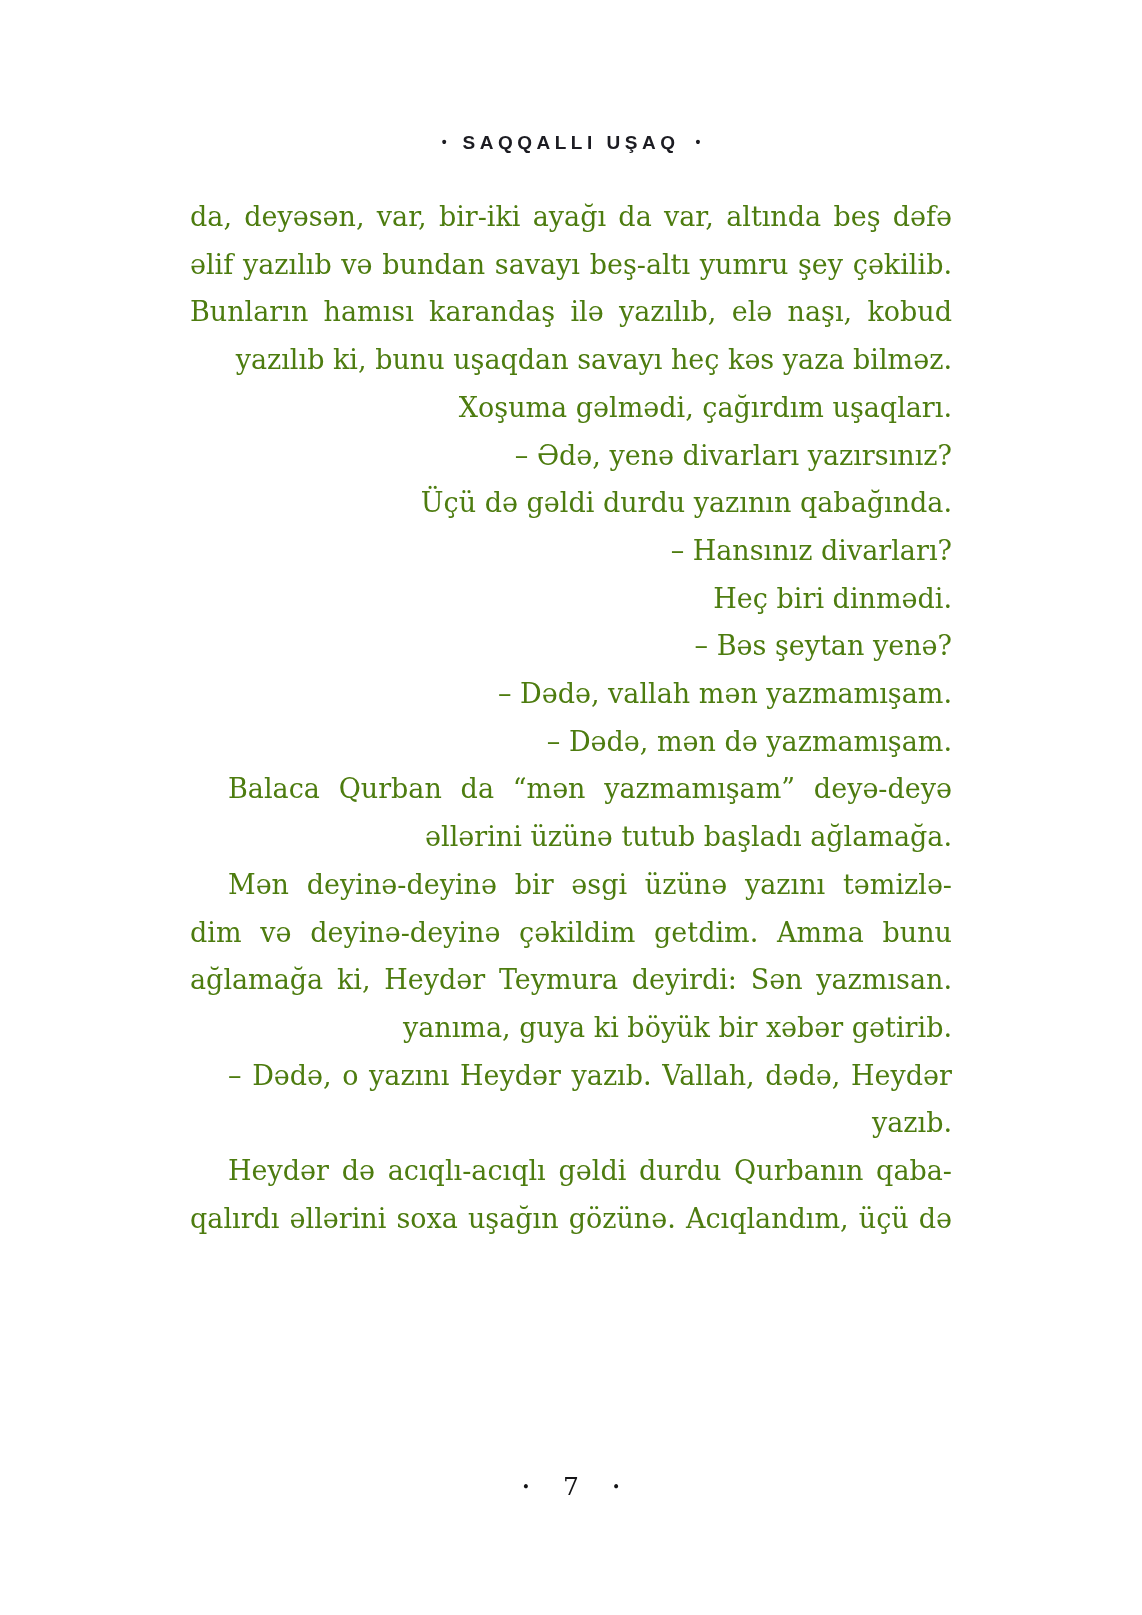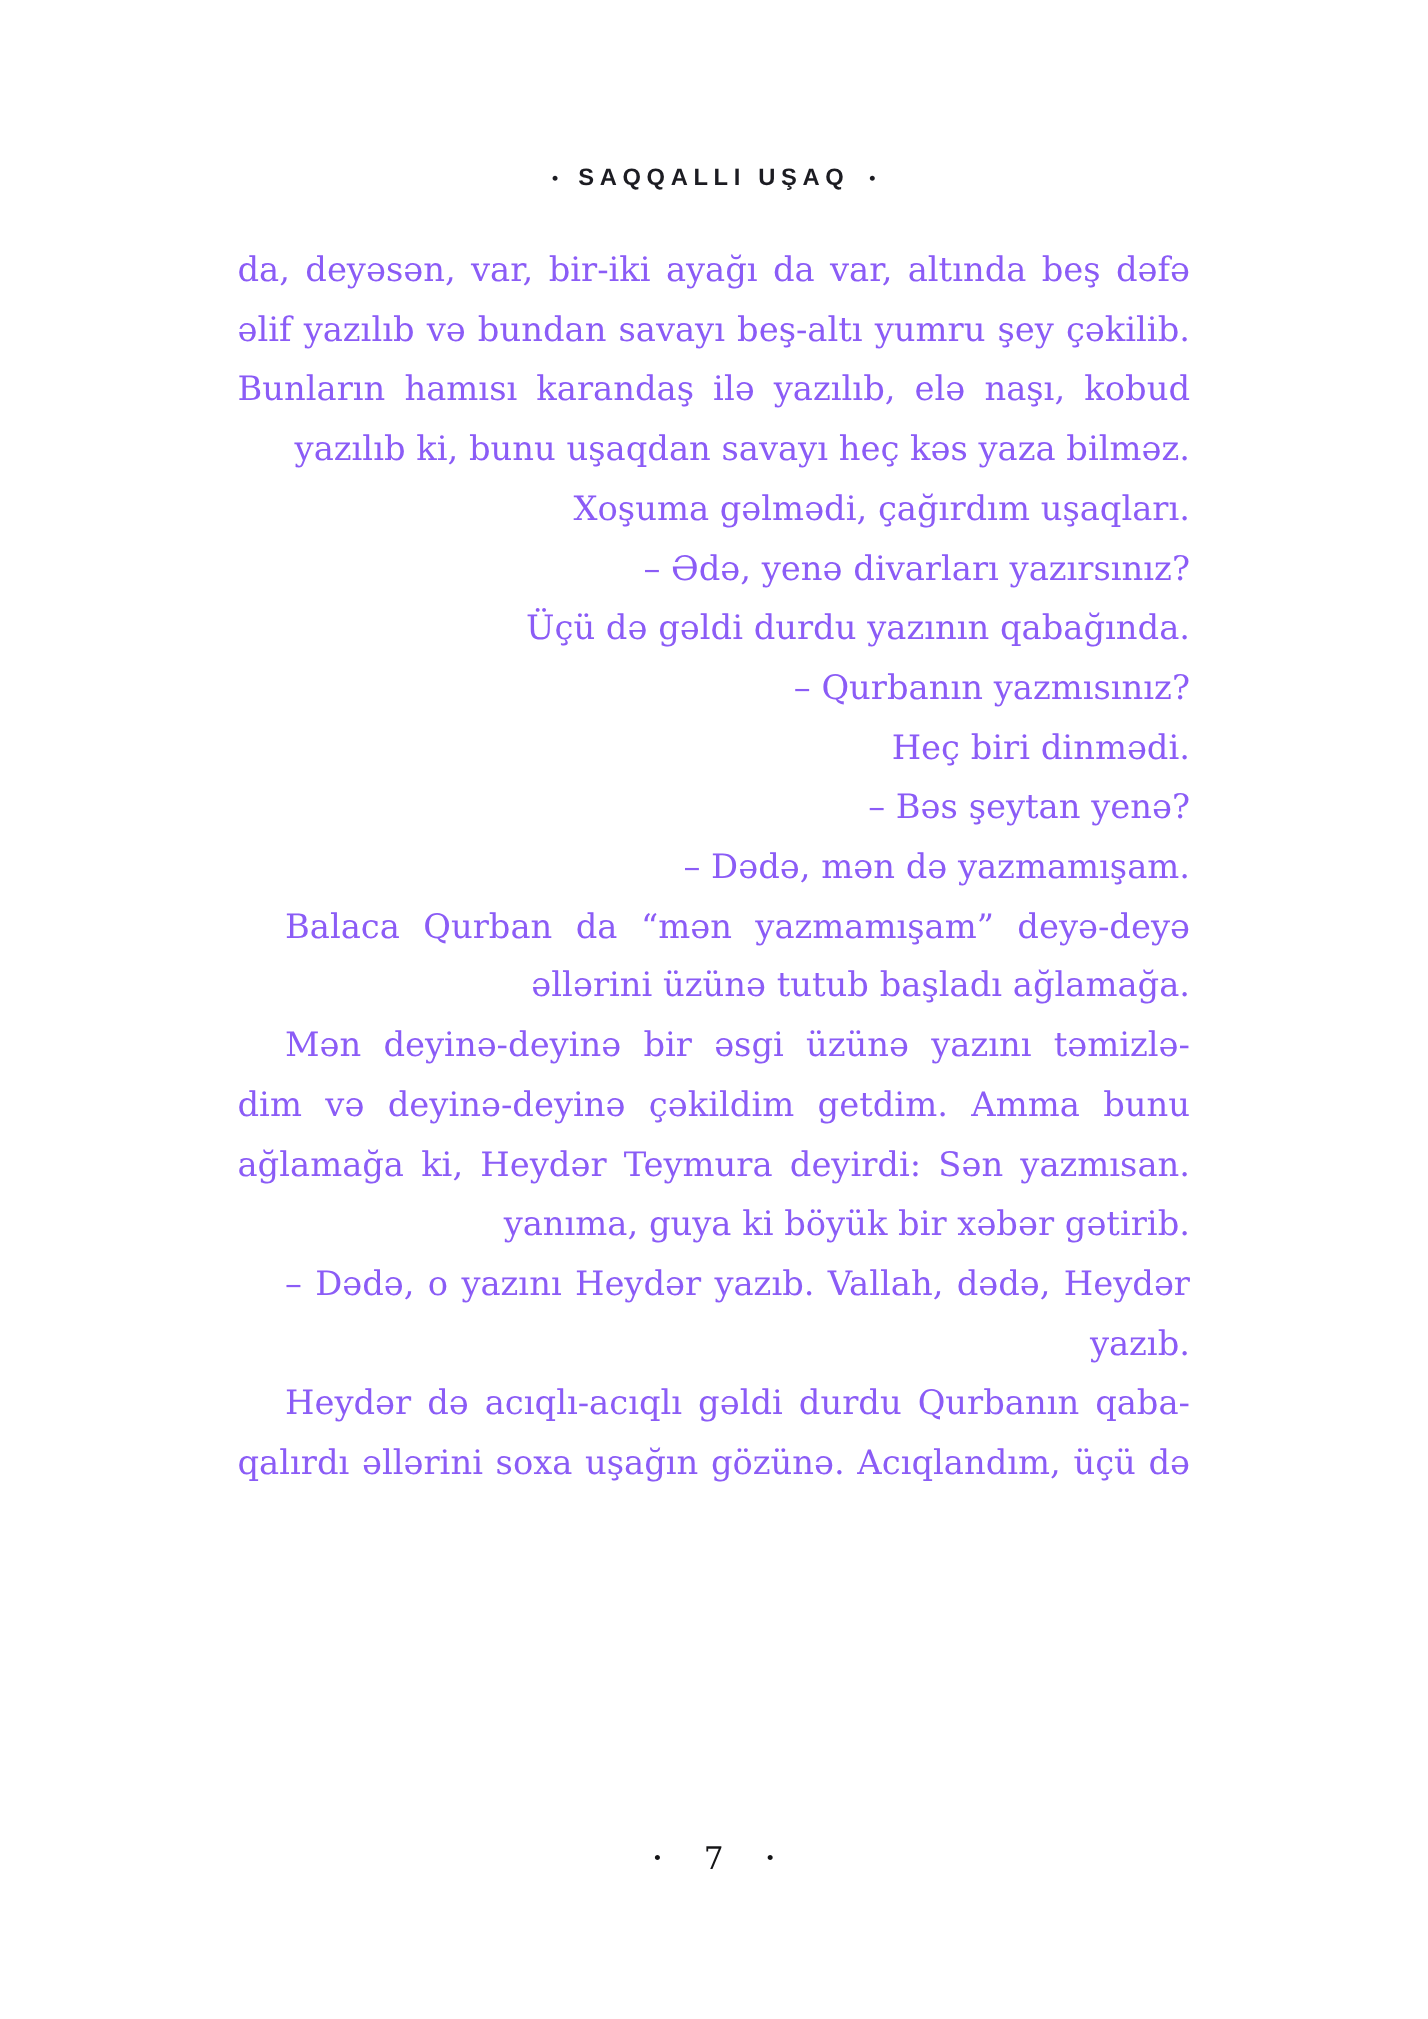--- a/index.html
+++ b/index.html
@@ -83,31 +83,32 @@
 <body>
 
 <div class="page" style="background: rgb(255, 255, 255);">
 
   <div class="running-header" style="color: rgb(28, 28, 34);">
     <span class="bullet">•</span>
     <span class="title">SAQQALLI UŞAQ</span>
     <span class="bullet">•</span>
   </div>
 
-  <div class="body-text" style="color: #8b5cf6;">
+  <div class="body-text" style="color: #4d7c0f;">
       <div class="line justify">da, deyəsən, var, bir-iki ayağı da var, altında beş dəfə</div>
       <div class="line justify">əlif yazılıb və bundan savayı beş-altı yumru şey çəkilib.</div>
       <div class="line justify">Bunların hamısı karandaş ilə yazılıb, elə naşı, kobud</div>
       <div class="line">yazılıb ki, bunu uşaqdan savayı heç kəs yaza bilməz.</div>
       <div class="line indent">Xoşuma gəlmədi, çağırdım uşaqları.</div>
       <div class="line indent">– Ədə, yenə divarları yazırsınız?</div>
       <div class="line indent">Üçü də gəldi durdu yazının qabağında.</div>
-      <div class="line indent">– Qurbanın yazmısınız?</div>
+      <div class="line indent">– Hansınız divarları?</div>
       <div class="line indent">Heç biri dinmədi.</div>
       <div class="line indent">– Bəs şeytan yenə?</div>
+      <div class="line indent">– Dədə, vallah mən yazmamışam.</div>
       <div class="line indent">– Dədə, mən də yazmamışam.</div>
       <div class="line indent justify">Balaca Qurban da “mən yazmamışam” deyə-deyə</div>
       <div class="line">əllərini üzünə tutub başladı ağlamağa.</div>
       <div class="line indent justify">Mən deyinə-deyinə bir əsgi üzünə yazını təmizlə-</div>
       <div class="line justify">dim və deyinə-deyinə çəkildim getdim. Amma bunu</div>
       <div class="line justify">ağlamağa ki, Heydər Teymura deyirdi: Sən yazmısan.</div>
       <div class="line">yanıma, guya ki böyük bir xəbər gətirib.</div>
       <div class="line indent justify">– Dədə, o yazını Heydər yazıb. Vallah, dədə, Heydər</div>
       <div class="line">yazıb.</div>
       <div class="line indent justify">Heydər də acıqlı-acıqlı gəldi durdu Qurbanın qaba-</div>

